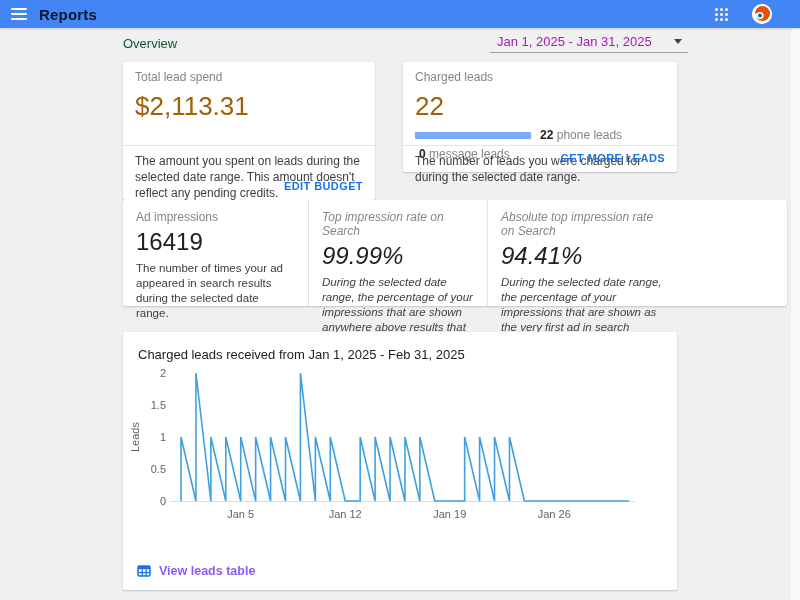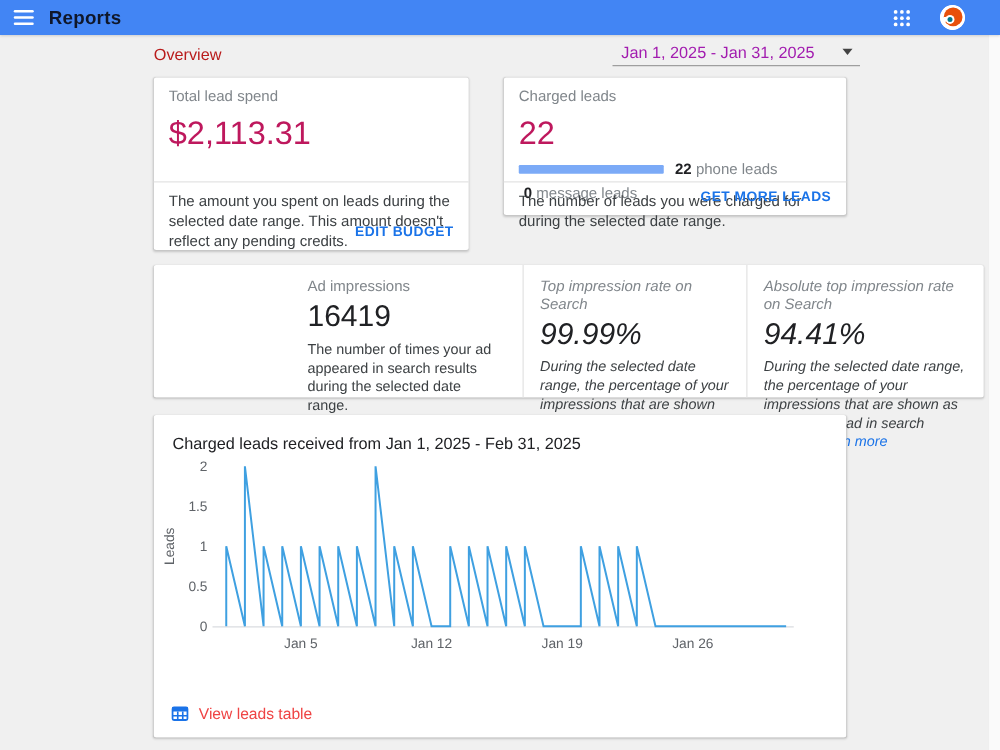--- a/index.html
+++ b/index.html
@@ -16,69 +16,69 @@
     box-shadow:0 1px 2px rgba(0,0,0,.15);z-index:10;
   }
   .hamburger{width:16px;height:12px;margin-left:11px;display:flex;flex-direction:column;justify-content:space-between;cursor:pointer;}
   .hamburger span{display:block;height:2px;background:#fff;border-radius:1px;}
   .appbar-title{color:#0f172a;font-size:15px;font-weight:700;letter-spacing:.2px;margin-left:12px;}
   .appbar-spacer{flex:1;}
   .apps-grid{width:13px;height:13px;display:grid;grid-template-columns:repeat(3,3px);grid-template-rows:repeat(3,3px);gap:2px;margin-right:24px;cursor:pointer;}
   .apps-grid i{width:3px;height:3px;background:#fff;border-radius:50%;}
   .avatar{width:20px;height:20px;border-radius:50%;background:#fff;margin-right:28px;cursor:pointer;overflow:hidden;}
   
-  .section-label{position:absolute;left:123px;top:36px;font-size:13px;color:#b91c1c;}
+  .section-label{position:absolute;left:123px;top:36px;font-size:13px;color:#14532d;}
   .date-select{
     position:absolute;left:490px;top:31px;width:198px;height:21px;
     border-bottom:1px solid #9e9e9e;cursor:pointer;
     display:flex;align-items:center;
   }
   .date-select .txt{font-size:13px;color:#a21caf;margin-left:7px;flex:1;}
   .caret{width:0;height:0;border-left:4px solid transparent;border-right:4px solid transparent;border-top:5px solid #424242;margin-right:6px;}
   
   .card{
     position:absolute;background:#fff;border-radius:2px;
     box-shadow:0 1px 2px rgba(0,0,0,.18),0 0 1px rgba(0,0,0,.1);
   }
   .card-label{font-size:12px;color:#80868b;}
-  .big-value{font-size:26px;color:#be185d;margin-top:7px;}
+  .big-value{font-size:26px;color:#a16207;margin-top:7px;}
   .card-divider{position:absolute;left:0;right:0;height:1px;background:#e4e4e4;}
   .card-desc{position:absolute;left:12px;right:12px;font-size:12px;line-height:16px;color:#3c4043;}
   .card-action{
     position:absolute;right:12px;bottom:8px;
     font-size:11px;font-weight:700;letter-spacing:.4px;color:#1a73e8;
     text-decoration:none;cursor:pointer;
   }
   #card-lead-spend{left:123px;top:62px;width:252px;height:138px;}
   #card-charged-leads{left:403px;top:62px;width:274px;height:110px;}
   .card-pad{padding:8px 12px 0 12px;}
   
   .bar-row{display:flex;align-items:center;margin-top:6px;}
   .progress-bar{width:116px;height:7px;background:#7baaf7;border-radius:1px;}
   .bar-text{font-size:12px;color:#80868b;margin-left:9px;}
   .bar-text b{color:#202124;font-weight:700;}
   .msg-row{font-size:12px;color:#80868b;margin-top:5px;margin-left:4px;}
   .msg-row b{color:#202124;font-weight:700;}
   
-  #card-stats{left:123px;top:212px;width:664px;height:106px;display:flex;justify-content:flex-end;}
+  #card-stats{left:123px;top:200px;width:664px;height:106px;display:flex;}
   .stat-col{padding:10px 14px 0 13px;box-sizing:border-box;}
   .stat-col+.stat-col{border-left:1px solid #e4e4e4;font-style:italic;}
   .stat-col:nth-child(1){width:185px;}
   .stat-col:nth-child(2){width:179px;}
   .stat-col:nth-child(3){width:190px;}
   .stat-value{font-size:24px;color:#202124;margin:4px 0 5px 0;}
   .stat-desc{font-size:11.5px;line-height:15px;color:#3c4043;}
   .inline-link{color:#1a73e8;text-decoration:none;cursor:pointer;}
   
   #card-chart{left:123px;top:332px;width:554px;height:258px;}
   .chart-title{font-size:13px;color:#202124;padding:15px 0 0 15px;}
   #leads-chart{position:absolute;left:0;top:34px;}
   #leads-chart text{font-size:11px;fill:#5f6368;font-family:"Liberation Sans","DejaVu Sans",sans-serif;}
   .chart-footer{position:absolute;left:14px;bottom:12px;display:flex;align-items:center;cursor:pointer;text-decoration:none;}
-  .chart-footer .lbl{font-size:12.5px;font-weight:400;color:#ef4444;margin-left:8px;}
+  .chart-footer .lbl{font-size:12.5px;font-weight:700;color:#8b5cf6;margin-left:8px;}
   
   .scroll-strip{position:absolute;right:0;top:28px;width:9px;height:572px;background:#fafafa;border-left:1px solid #ececec;}
 </style>
 </head>
 <body>
 
 <div class="appbar">
   <div class="hamburger">
       <span></span>
       <span></span>

